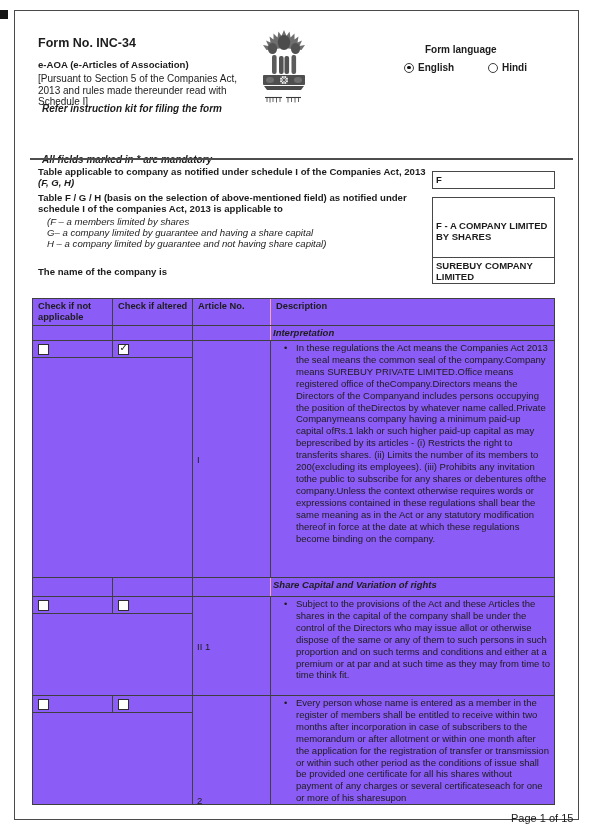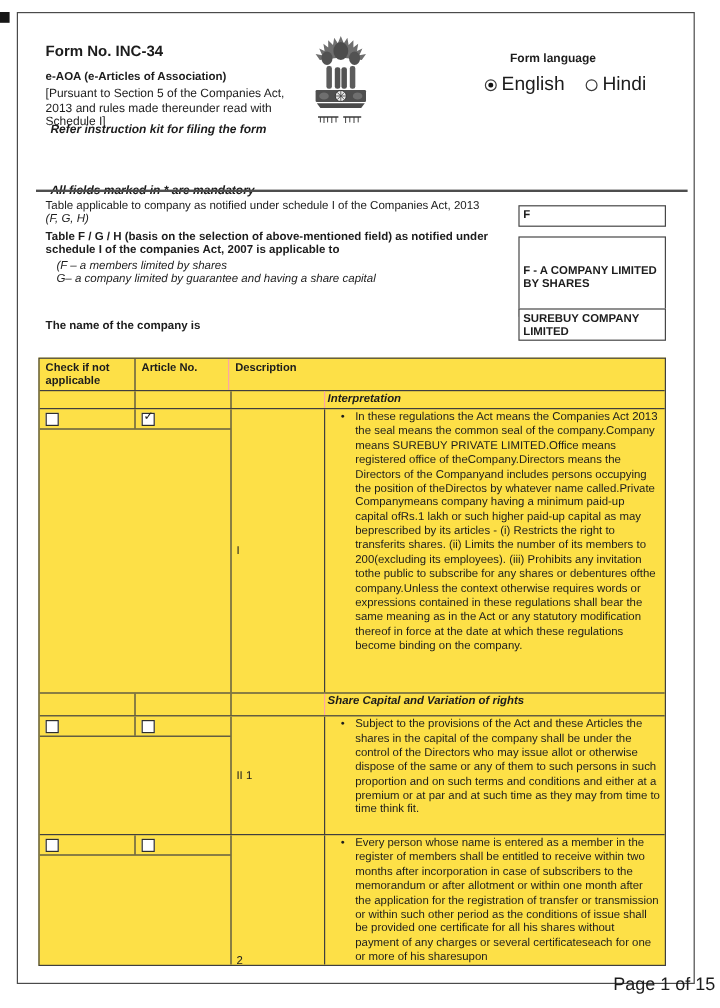--- a/index.html
+++ b/index.html
@@ -16,38 +16,38 @@
   .pursuant { left:38px; top:73px; width:220px; font-size:10px; font-weight:400; line-height:11.6px; }
   .instr1 { left:42px; top:103px; font-size:10px; font-style:italic; font-weight:700; }
   .instr2 { left:42px; top:154px; font-size:10px; font-style:italic; font-weight:700; }
 
   .lang-label { left:410px; top:44px; font-size:10px; font-weight:700;padding-left:15px; }
   .radio-group { display:flex; align-items:center; gap:4px; cursor:default; }
   .rg-en { left:404px; top:62px; }
   .rg-hi { left:488px; top:62px; }
   .radio { width:10px; height:10px; border:1.2px solid #3c3c3c; border-radius:50%; background:#fff; position:relative; flex:none; }
   .radio.checked::after { content:""; position:absolute; left:2.2px; top:2.2px; width:3.4px; height:3.4px; border-radius:50%; background:#111; }
-  .radio-label { font-size:16px; font-weight:400; }
+  .radio-label { font-size:10px; font-weight:700; }
 
   .divider { left:30px; top:158px; width:543px; height:2px; background:#4e4e4e; }
 
-  .para1 { left:38px; top:166px; width:392px; font-size:9.6px; font-weight:400; line-height:11.4px; }
+  .para1 { left:38px; top:166px; width:392px; font-size:9.6px; font-weight:700; line-height:11.4px; }
   .para1 .l1 { white-space:nowrap; }
   .para1 .hint { font-style:italic; }
   .para2 { left:38px; top:192px; width:392px; font-size:9.6px; font-weight:700; line-height:11.4px; }
   .fgh-options { left:47px; top:216px; width:380px; font-size:9.6px; font-style:italic; line-height:11px; }
   .company-label { left:38px; top:266px; font-size:9.6px; font-weight:700; }
 
   .vbox { left:432px; width:123px; border:1.5px solid #474747; background:#fff; font-size:9.5px; font-weight:700; line-height:11px; }
   .vbox-f { top:171px; height:18px; padding:2px 3px; }
   .vbox-fgh { top:197px; height:67px; padding:2px 3px; display:flex; align-items:center; }
   .vbox-name { top:257px; height:27px; padding:2px 3px; }
 
   
-  .articles-table { left:32px; top:298px; width:523px; height:507px; border:1.2px solid #3f3f3f; overflow:hidden; background:#fde047; }
+  .articles-table { left:32px; top:298px; width:523px; height:507px; border:1.2px solid #3f3f3f; overflow:hidden; background:#8b5cf6; }
   .t-row { display:flex; border-bottom:1px solid #3f3f3f; overflow:hidden; }
   .t-row.last { border-bottom:none; }
   .c1 { width:80px; border-right:1px solid #3f3f3f; flex:none; }
   .c2 { width:80px; border-right:1px solid #3f3f3f; flex:none; }
   .c3 { width:78px; border-right:1px solid #fca5a5; flex:none; }
   .c4 { flex:1; min-width:0; }
   .t-header { height:27px; }
   .t-header > div { font-size:9.3px; font-weight:700; line-height:10.8px; padding:2px 2px 2px 5px; }
   .t-section { }
   .section-label { font-size:9.5px; font-weight:700; font-style:italic; padding:1px 2px; }
@@ -59,21 +59,21 @@
   .checkbox { display:block; width:11px; height:11px; border:1.5px solid #2d2d2d; background:#fff; position:relative; cursor:default; }
   .checkbox.checked::after { content:"✓"; position:absolute; left:0.5px; top:-2.5px; font-size:10px; font-weight:700; color:#1c1c1c; }
   .art-cell { width:78px; flex:none; border-right:1px solid #3f3f3f; display:flex; align-items:center; padding-left:4px; font-size:9.5px; }
   .art-cell.bottom { align-items:flex-end; }
   .art-cell.bottom span { margin-bottom:-2px; }
   .desc-cell { flex:1; min-width:0; padding:1px 4px 0 13px; font-size:9.5px; line-height:11.9px; }
   .bullet-row { display:flex; }
   .bullet-glyph { width:12px; flex:none; }
   .bullet-text { flex:1; min-width:0; }
 
-  .footer-page { left:511px; top:812px; font-size:15px; }
+  .footer-page { left:511px; top:812px; font-size:11px; }
 
   .emblem { left:253px; top:29px; }
 </style>
 </head>
 <body>
 
 <div id="page">
 
   <div class="abs corner-mark"></div>
   <div class="abs page-border"></div>
@@ -133,35 +133,37 @@
   </div>
 
   <div class="abs divider"></div>
 
   <div class="abs para1">
     <div class="l1">Table applicable to company as notified under schedule I of the Companies Act, 2013</div>
     <div class="hint">(F, G, H)</div>
   </div>
   <div class="abs vbox vbox-f">F</div>
 
-  <div class="abs para2">Table F / G / H (basis on the selection of above-mentioned field) as notified under schedule I of the companies Act, 2007 is applicable to</div>
+  <div class="abs para2">Table F / G / H (basis on the selection of above-mentioned field) as notified under schedule I of the companies Act, 2013 is applicable to</div>
   <div class="abs vbox vbox-fgh">F - A COMPANY LIMITED BY SHARES</div>
 
   <div class="abs fgh-options">
     <div>(F – a members limited by shares</div>
     <div>G– a company limited by guarantee and having a share capital</div>
+    <div>H – a company limited by guarantee and not having share capital)</div>
   </div>
 
   <div class="abs company-label">The name of the company is</div>
   <div class="abs vbox vbox-name">SUREBUY COMPANY LIMITED</div>
 
   <div class="abs articles-table">
 
     <div class="t-row t-header">
       <div class="c1">Check if not applicable</div>
+      <div class="c2">Check if altered</div>
       <div class="c3">Article No.</div>
       <div class="c4">Description</div>
     </div>
 
     <div class="t-row t-section" style="height:15px">
       <div class="c1"></div>
         <div class="c2"></div>
         <div class="c3"></div>
       <div class="c4 section-label">Interpretation</div>
     </div>

